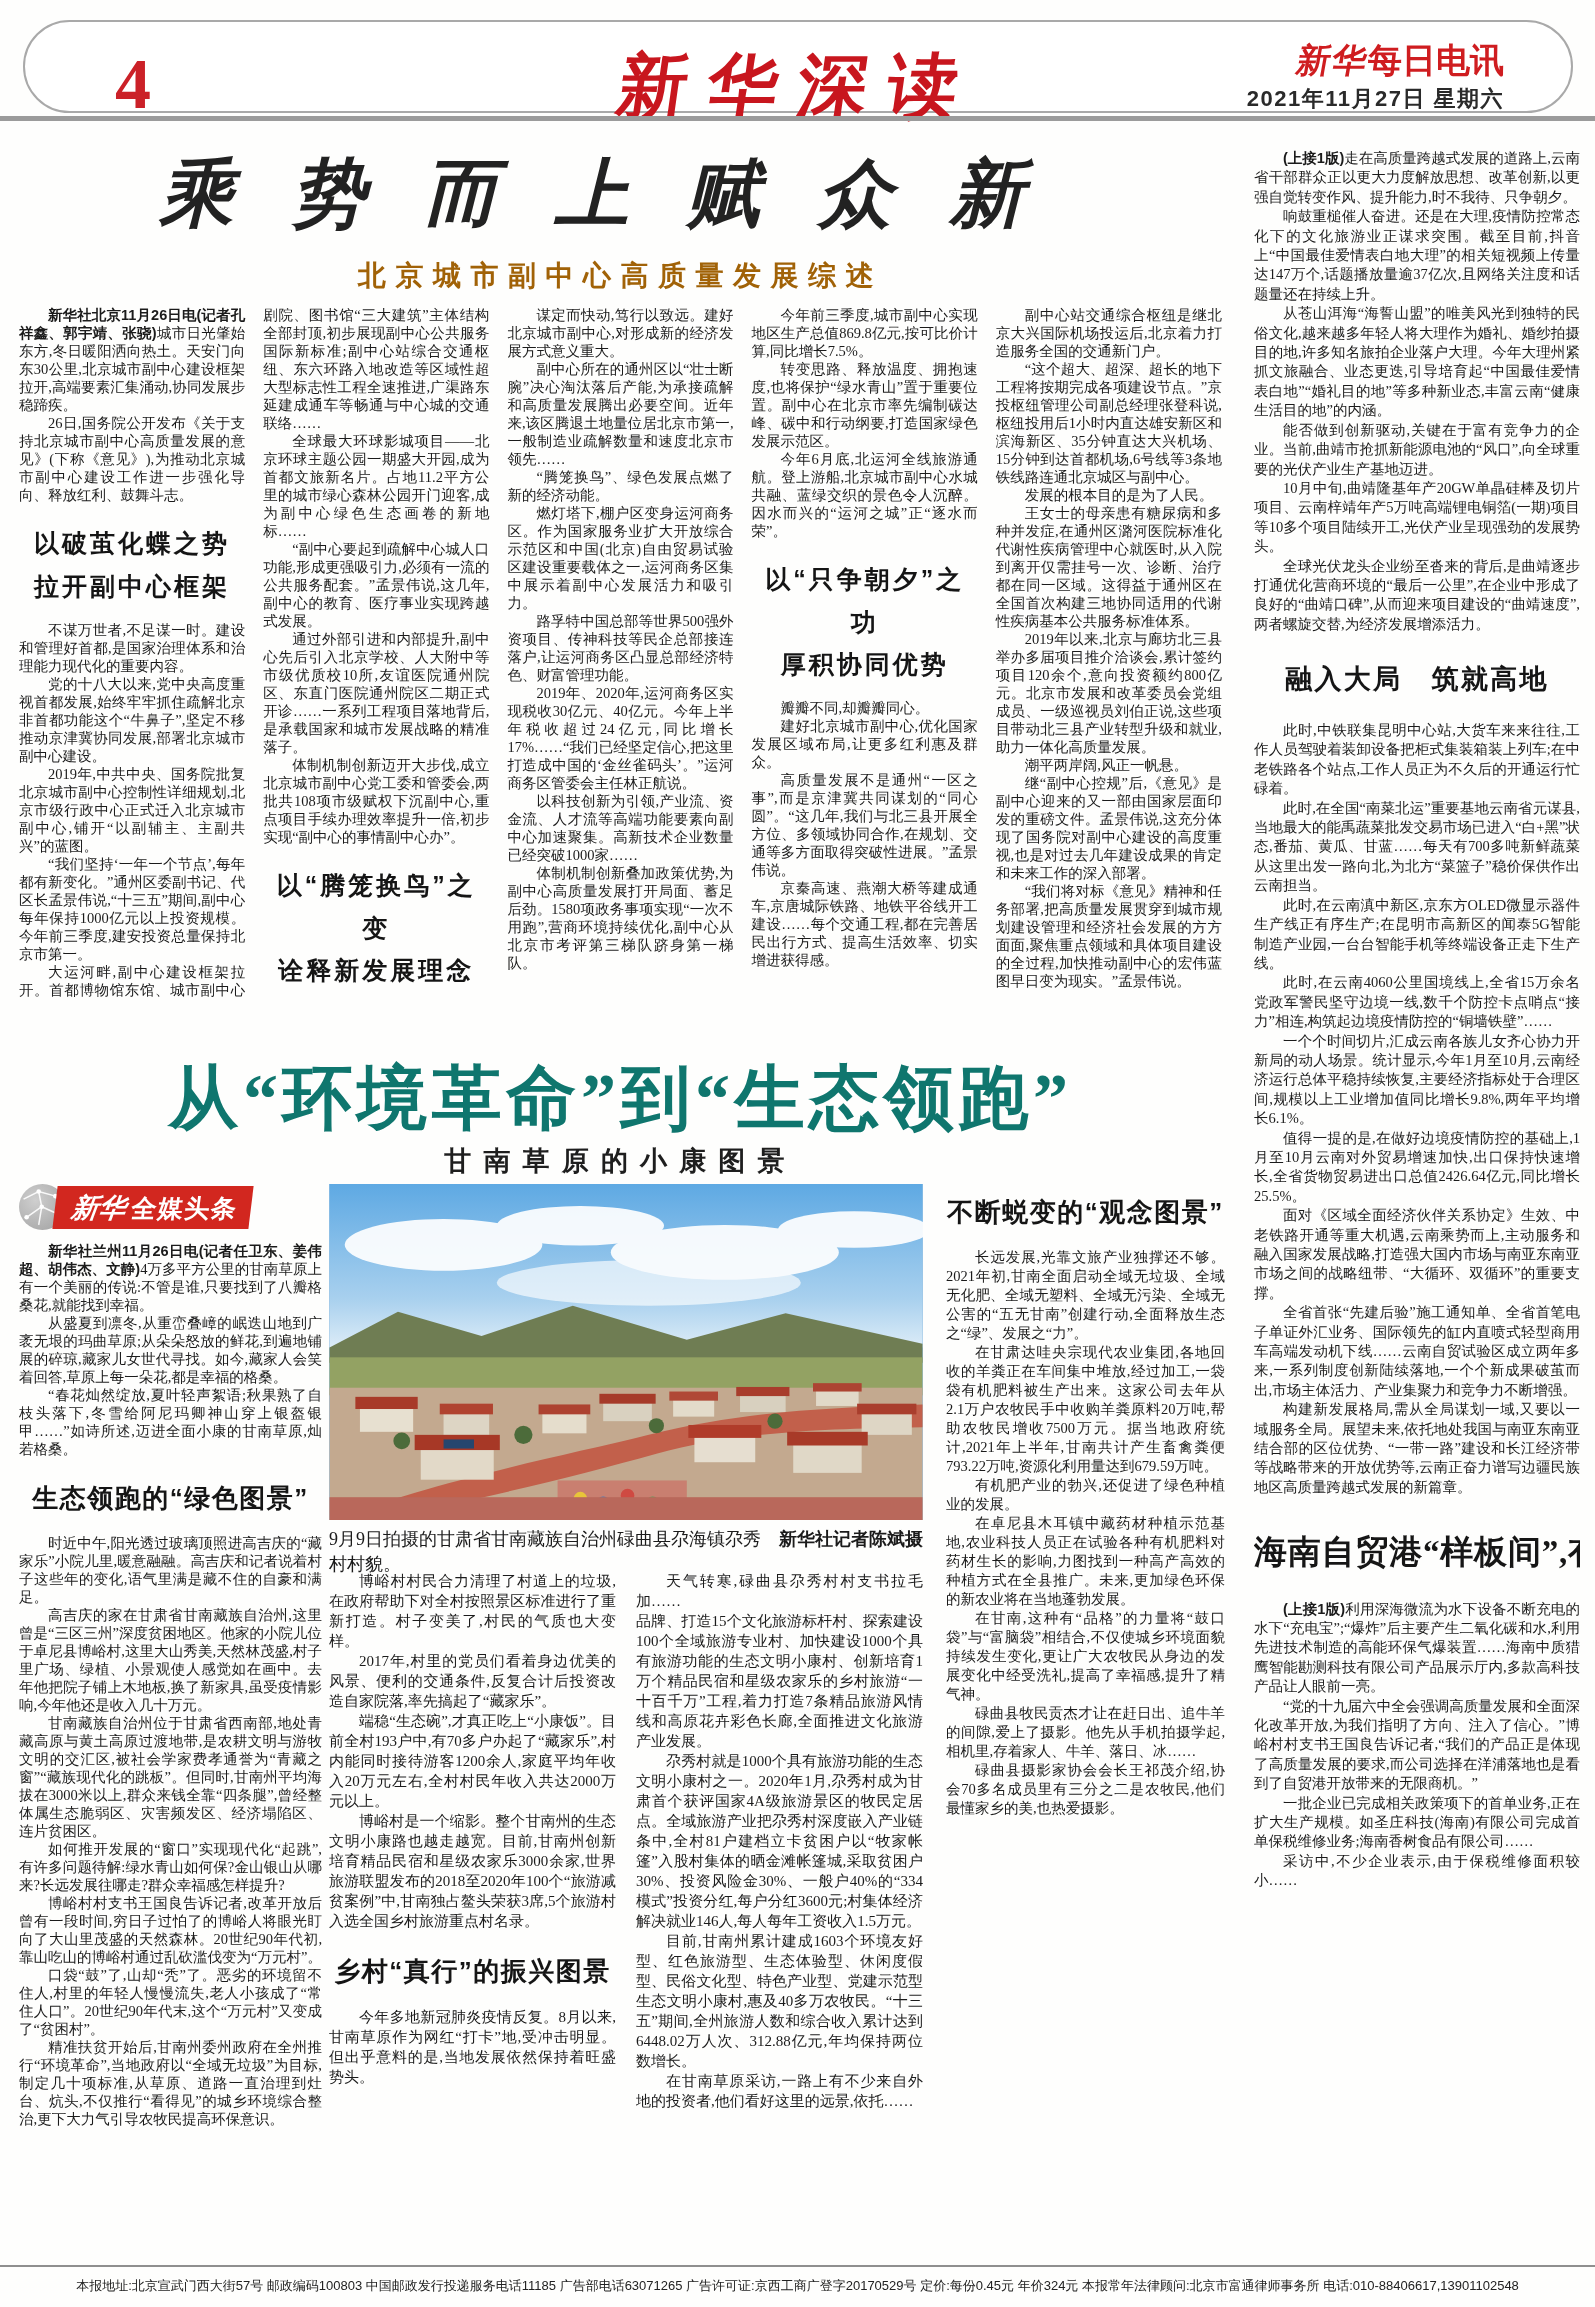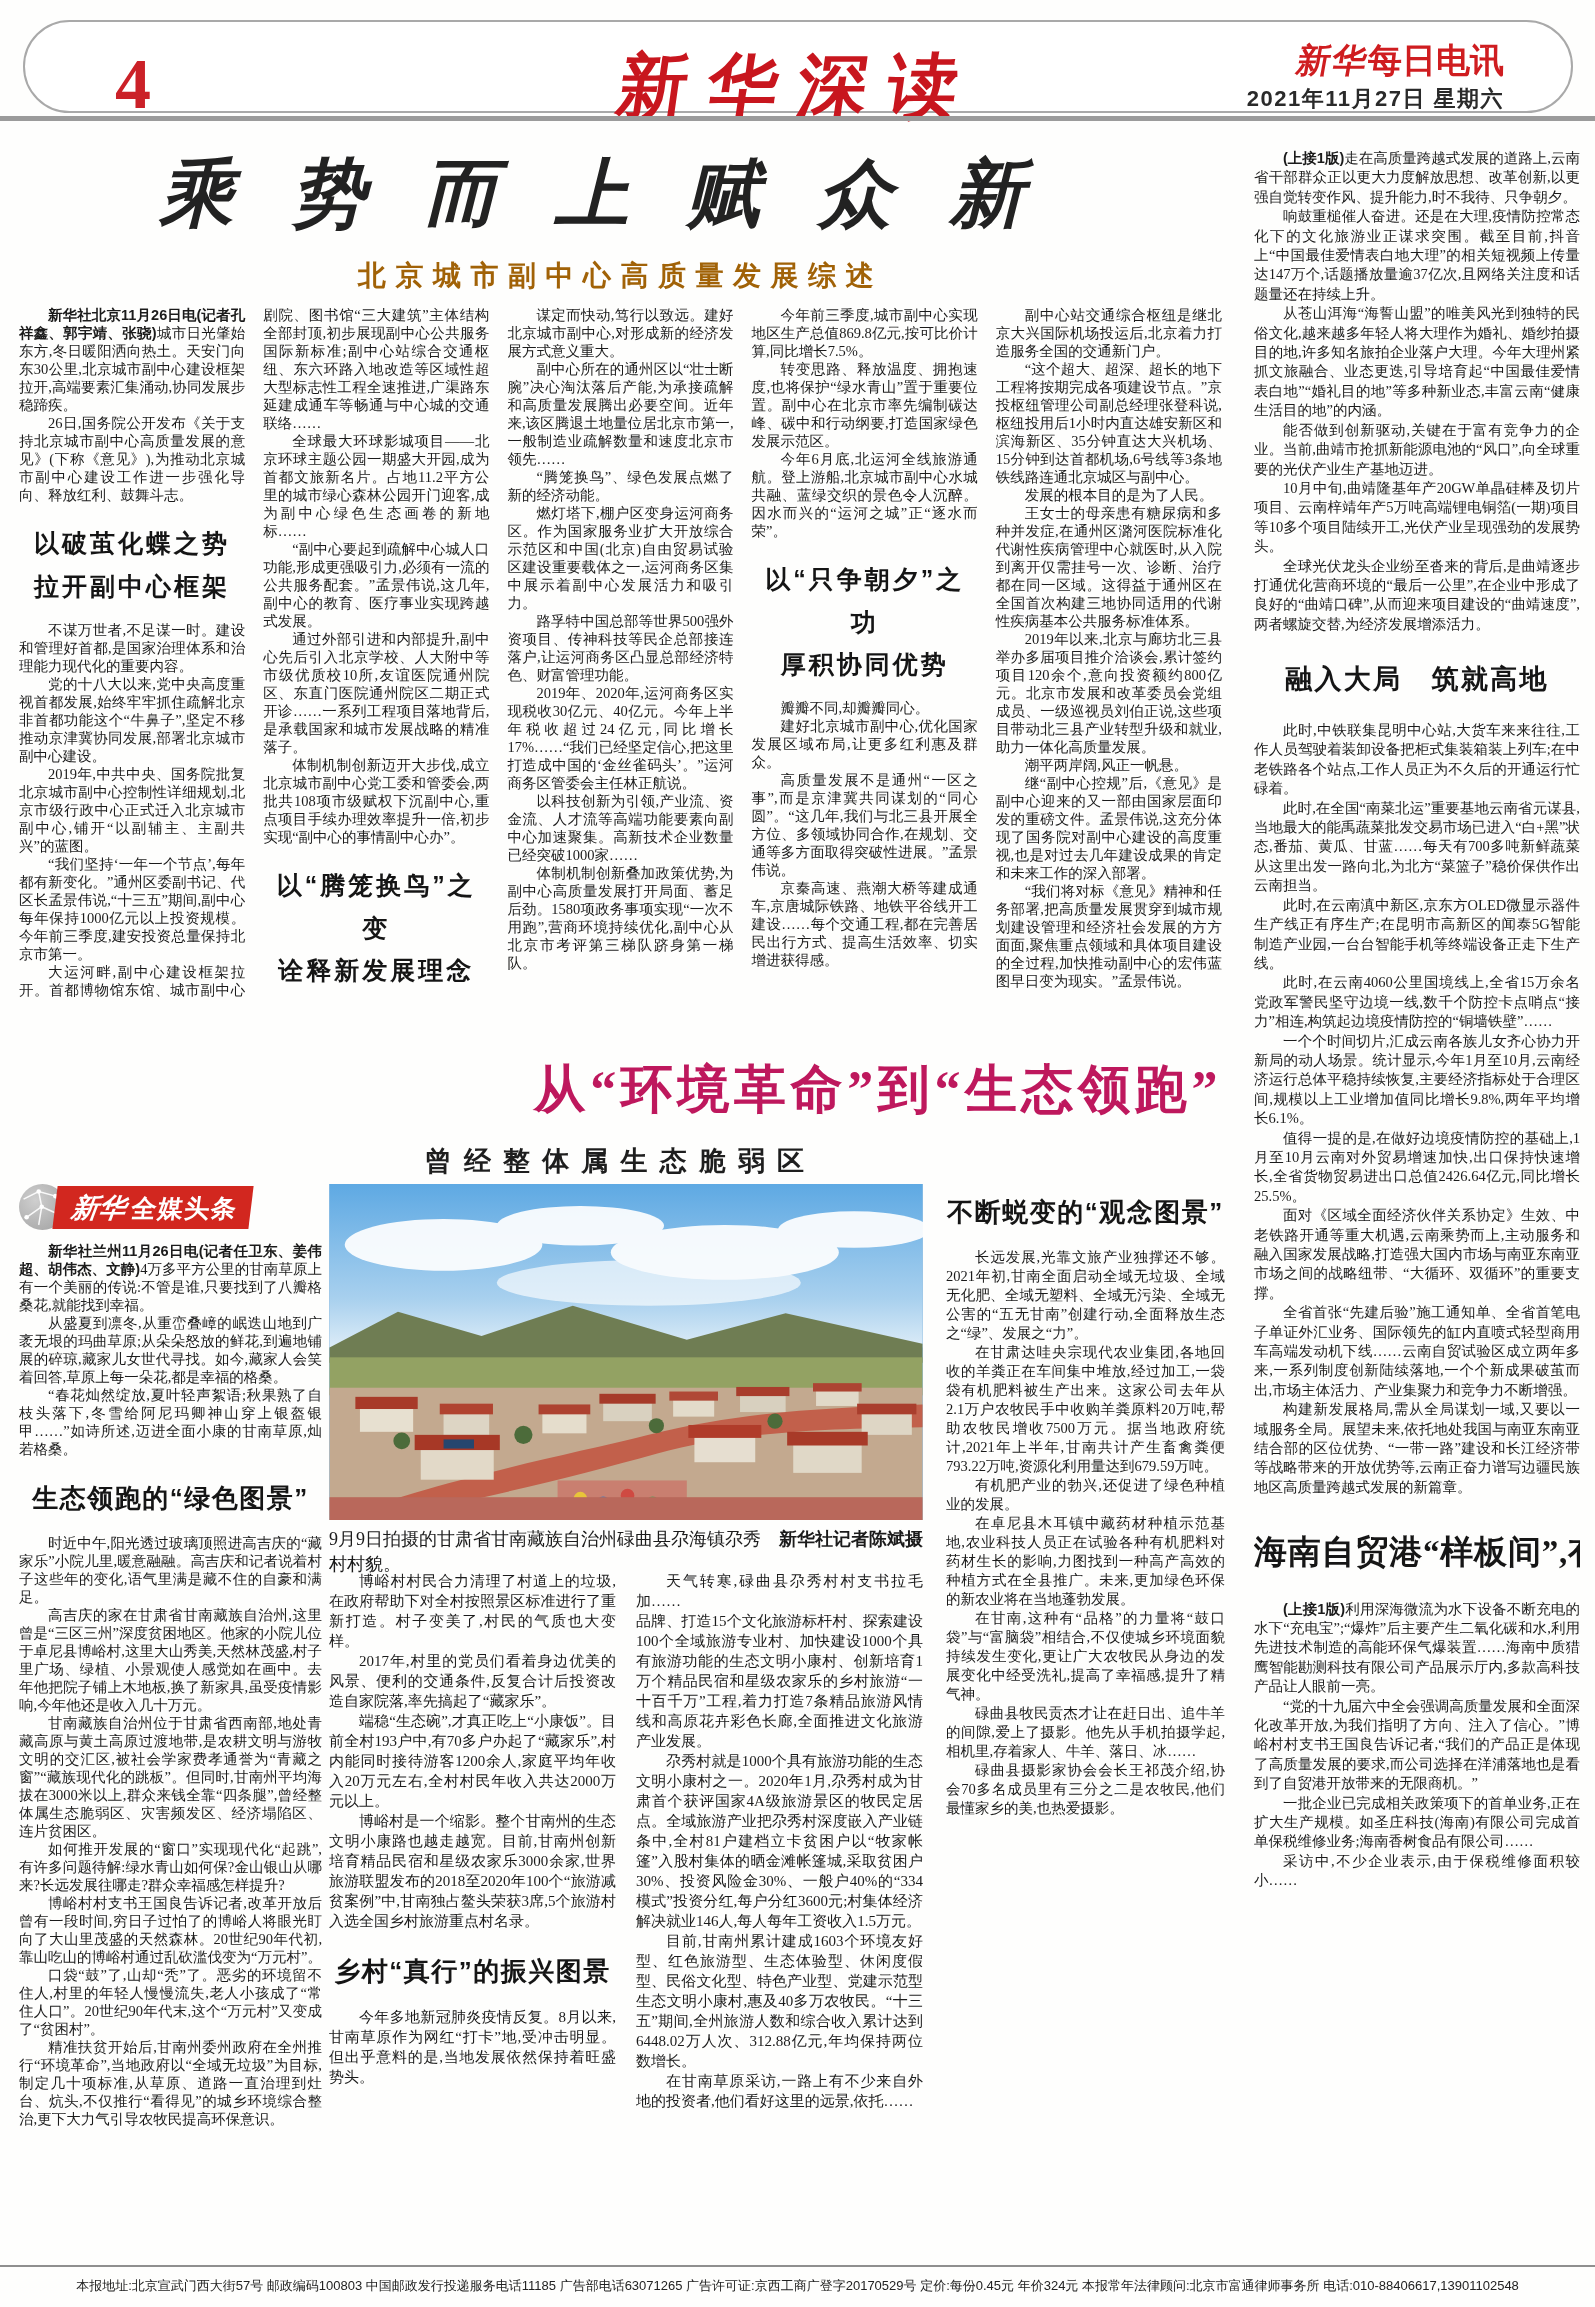--- a/index.html
+++ b/index.html
@@ -33,23 +33,23 @@
 
   .a1-body p, .a2-flow p, .col6 p { text-indent:2em; text-align:justify; }
   p.noindent { text-indent:0; }
   p b { font-family:"Liberation Sans","DejaVu Sans",sans-serif; font-weight:bold; }
 
   .sec-head { font-family:"Liberation Sans","DejaVu Sans",sans-serif; font-weight:900; font-size:25px;
     line-height:1.7; text-align:center; letter-spacing:3px; white-space:pre-line;
     margin:18px 0 13.7px; break-inside:avoid; color:#151515; }
 
   
-  .a2-headline { position:absolute; left:19px; top:1064px; width:1203px; text-align:right;
-    font-size:52px; line-height:1; font-weight:900; letter-spacing:4.6px; white-space:nowrap;
-    font-family:"Liberation Serif",serif; color:#be185d; }
+  .a2-headline { position:absolute; left:19px; top:1064px; width:1203px; text-align:center;
+    font-size:70px; line-height:1; font-weight:900; letter-spacing:4.6px; white-space:nowrap;
+    font-family:"Liberation Serif",serif; color:#0f766e; }
   .a2-subtitle { position:absolute; left:19px; top:1143px; width:1203px; text-align:center;
     font-size:27px; font-weight:bold; letter-spacing:0.45em; color:#1e1e1e;
     font-family:"Liberation Sans","DejaVu Sans",sans-serif; }
 
   .colA { position:absolute; left:19px; top:1184px; width:303px; height:1053px; overflow:hidden;
     font-size:14.5px; line-height:18px; }
   .colA .sec-head, .bc-box .sec-head, .colD .sec-head { font-size:26px; letter-spacing:1.5px; }
 
   .media-logo { display:flex; align-items:center; height:46px; width:259px; margin-bottom:12px; }
   .globe { width:47px; height:46px; border-radius:50%; background:radial-gradient(circle at 35% 35%, #cfcfcf, #9f9f9f);
@@ -138,21 +138,21 @@
       <p>“这个超大、超深、超长的地下工程将按期完成各项建设节点。”京投枢纽管理公司副总经理张登科说,枢纽投用后1小时内直达雄安新区和滨海新区、35分钟直达大兴机场、15分钟到达首都机场,6号线等3条地铁线路连通北京城区与副中心。</p>
       <p>发展的根本目的是为了人民。</p>
       <p>王女士的母亲患有糖尿病和多种并发症,在通州区潞河医院标准化代谢性疾病管理中心就医时,从入院到离开仅需挂号一次、诊断、治疗都在同一区域。这得益于通州区在全国首次构建三地协同适用的代谢性疾病基本公共服务标准体系。</p>
       <p>2019年以来,北京与廊坊北三县举办多届项目推介洽谈会,累计签约项目120余个,意向投资额约800亿元。北京市发展和改革委员会党组成员、一级巡视员刘伯正说,这些项目带动北三县产业转型升级和就业,助力一体化高质量发展。</p>
       <p>潮平两岸阔,风正一帆悬。</p>
       <p>继“副中心控规”后,《意见》是副中心迎来的又一部由国家层面印发的重磅文件。孟景伟说,这充分体现了国务院对副中心建设的高度重视,也是对过去几年建设成果的肯定和未来工作的深入部署。</p>
       <p>“我们将对标《意见》精神和任务部署,把高质量发展贯穿到城市规划建设管理和经济社会发展的方方面面,聚焦重点领域和具体项目建设的全过程,加快推动副中心的宏伟蓝图早日变为现实。”孟景伟说。</p>
     </div>
 
   <h1 class="a2-headline">从“环境革命”到“生态领跑”</h1>
-  <div class="a2-subtitle">曾经整体属生态脆弱区</div>
+  <div class="a2-subtitle">甘南草原的小康图景</div>
 
   <div class="colA a2-flow">
     <div class="media-logo">
       <div class="globe">
         <svg viewBox="0 0 62 60" xmlns="http://www.w3.org/2000/svg">
           <g stroke="#ffffff" stroke-width="2" fill="none" opacity="0.9">
             <path d="M6 20 L26 10 L48 16 L58 34"></path>
               <path d="M10 44 L30 30 L52 40"></path>
               <path d="M26 10 L30 30 L26 54"></path>
           </g>

